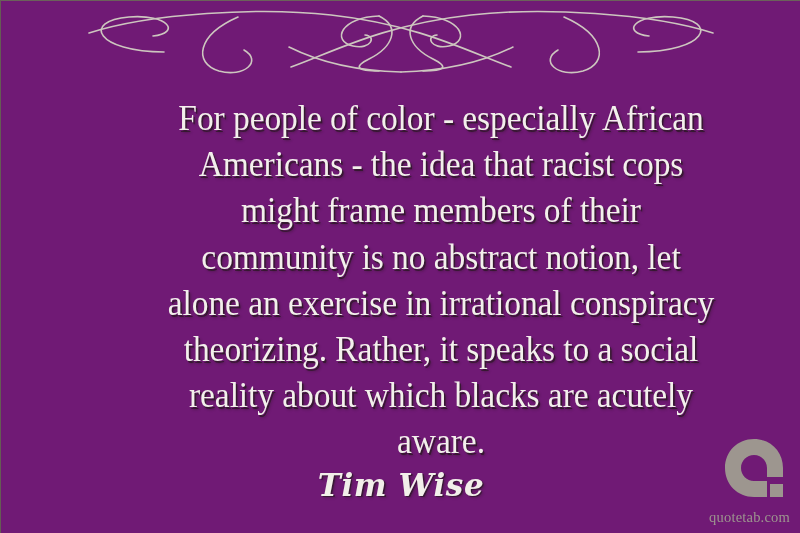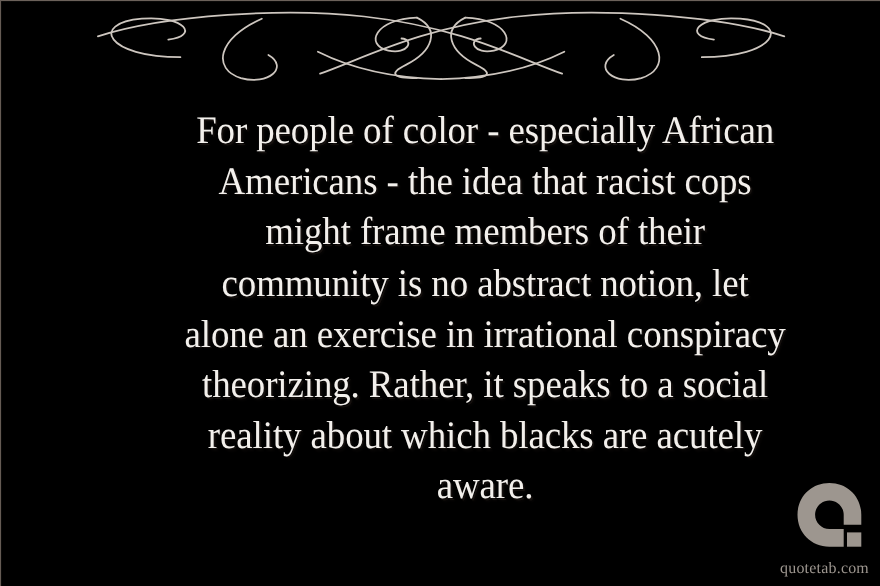--- a/index.html
+++ b/index.html
@@ -7,21 +7,21 @@
     margin: 0;
     padding: 0;
     background: #3a3330;
   }
 
   #quote-card {
     position: relative;
     width: 800px;
     height: 533px;
     overflow: hidden;
-    background: #000000;
+    background: #701a75;
     box-sizing: border-box;
     border-top: 1px solid #6b615a;
     border-left: 1px solid #655b54;
     font-family: "Liberation Serif", "DejaVu Serif", serif;
     -webkit-font-smoothing: antialiased;
   }
 
   
   #flourish {
     position: absolute;
@@ -146,20 +146,23 @@
     <span class="quote-line">For people of color - especially African</span>
     <span class="quote-line">Americans - the idea that racist cops</span>
     <span class="quote-line">might frame members of their</span>
     <span class="quote-line">community is no abstract notion, let</span>
     <span class="quote-line">alone an exercise in irrational conspiracy</span>
     <span class="quote-line">theorizing. Rather, it speaks to a social</span>
     <span class="quote-line">reality about which blacks are acutely</span>
     <span class="quote-line">aware.</span>
   </blockquote>
 
+  <div id="author">
+    <span id="author-name">Tim Wise</span>
+  </div>
 
   <div id="watermark">
     <div id="logo-mark">
       <svg viewBox="0 0 62 62" width="62" height="62" aria-hidden="true">
 
         <path d="M31 2
                  C 14.5 2, 2 14.5, 2 31
                  C 2 47.5, 14.5 60, 31 60
                  L 44 60
                  L 44 44

